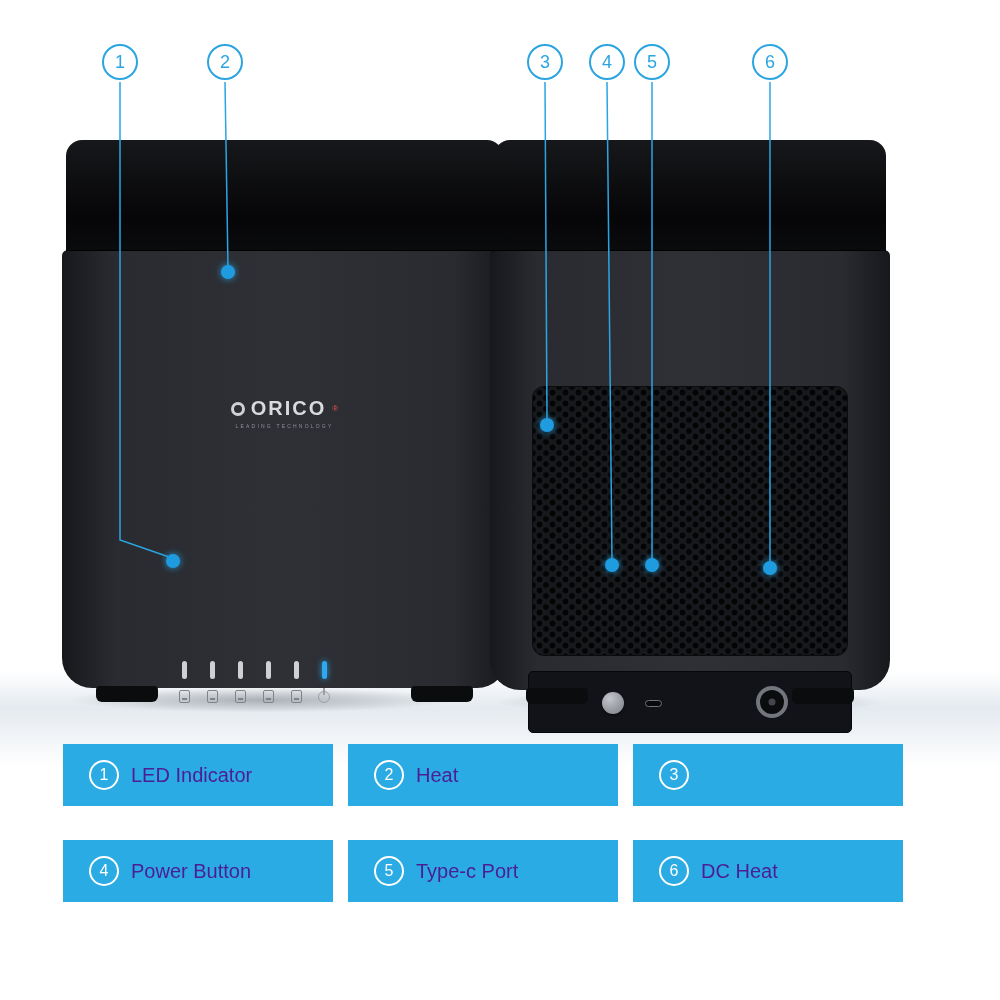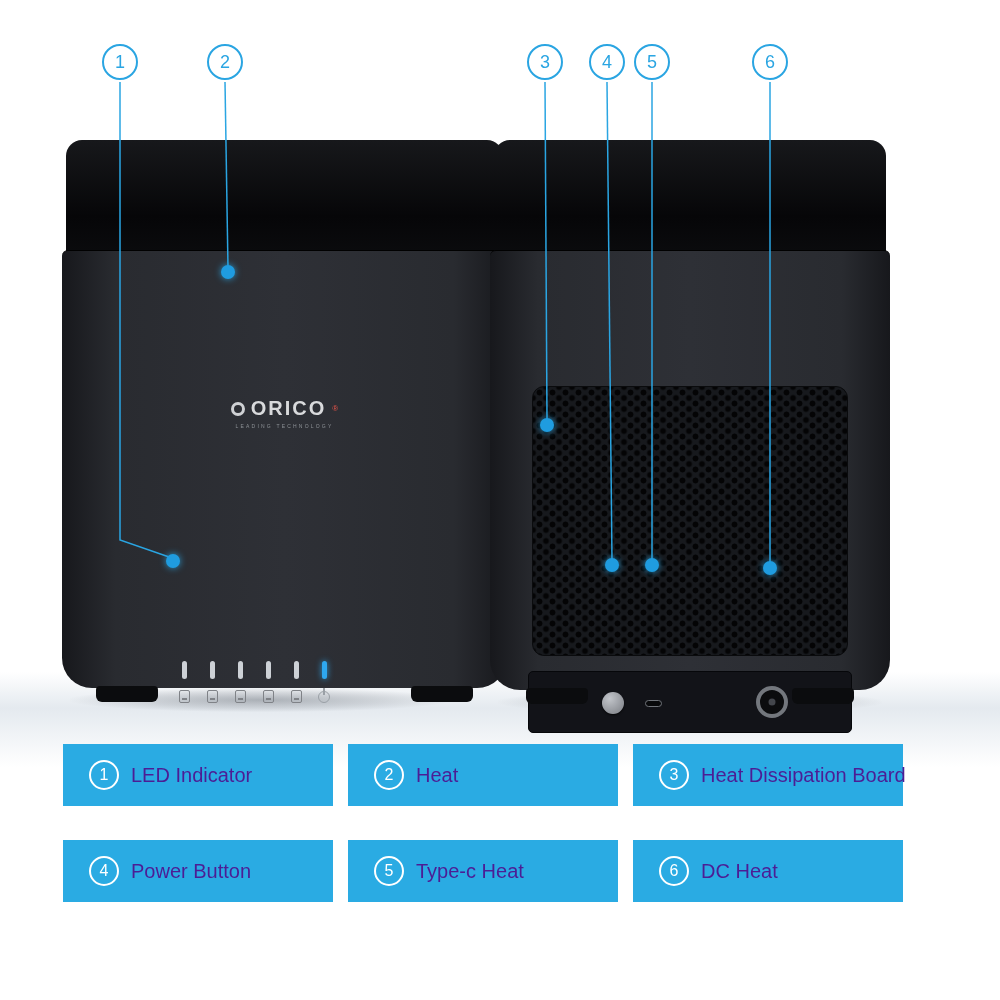--- a/index.html
+++ b/index.html
@@ -226,28 +226,27 @@
   <div class="legend-box" style="left:63px; top:744px;">
     <span class="legend-num">1</span>
     <span class="legend-label">LED Indicator</span>
   </div>
   <div class="legend-box" style="left:348px; top:744px;">
     <span class="legend-num">2</span>
     <span class="legend-label">Heat</span>
   </div>
   <div class="legend-box" style="left:633px; top:744px;">
     <span class="legend-num">3</span>
-    <span class="legend-label">Heat Dissipation Board</span>
   </div>
   <div class="legend-box" style="left:63px; top:840px;">
     <span class="legend-num">4</span>
     <span class="legend-label">Power Button</span>
   </div>
   <div class="legend-box" style="left:348px; top:840px;">
     <span class="legend-num">5</span>
-    <span class="legend-label">Type-c Heat</span>
+    <span class="legend-label">Type-c Port</span>
   </div>
   <div class="legend-box" style="left:633px; top:840px;">
     <span class="legend-num">6</span>
     <span class="legend-label">DC Heat</span>
   </div>
 
 </div>
 
 </body></html>

